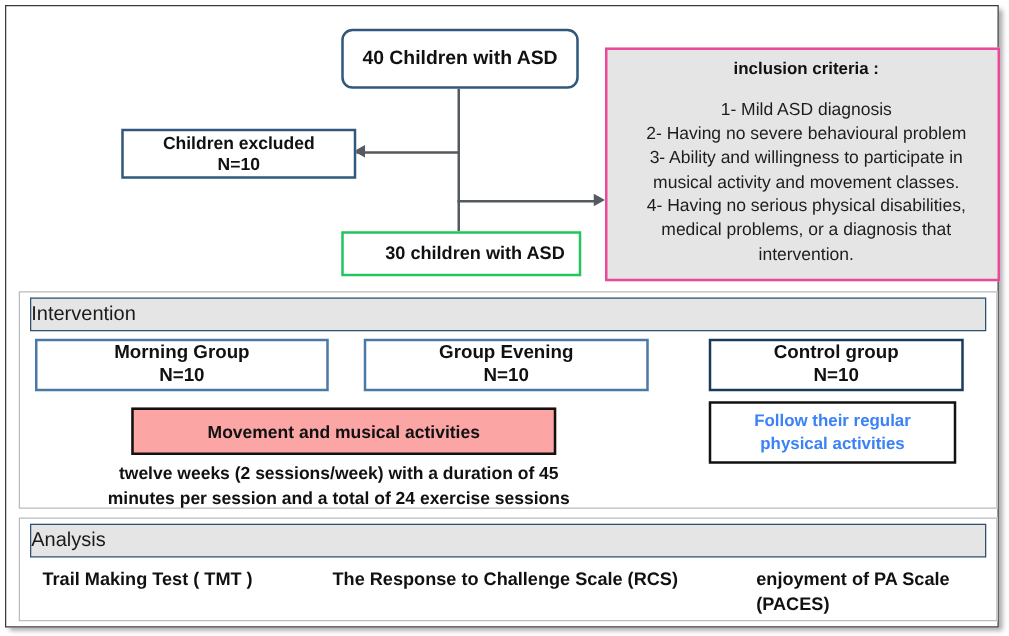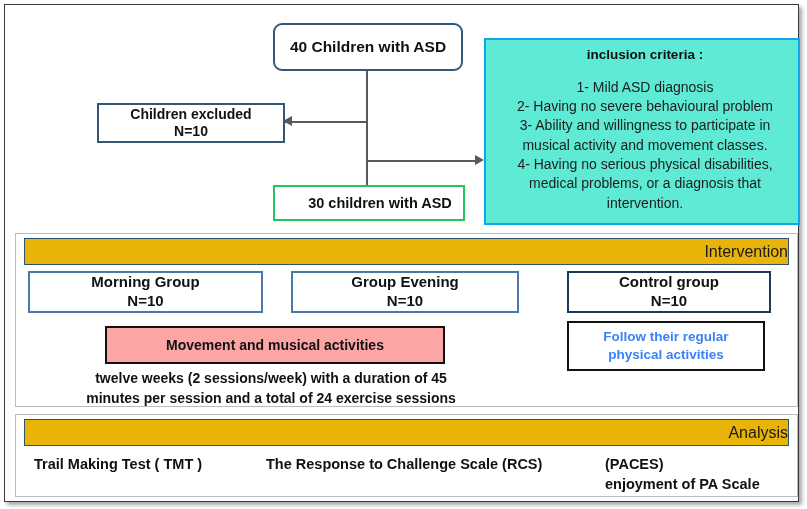--- a/index.html
+++ b/index.html
@@ -57,22 +57,22 @@
     font-size: 14px;
   }
   .box-thirty {
     left: 268px; top: 180px; width: 192px; height: 36px;
     border: 2px solid #22c55e;
     font-size: 14.5px;
     padding-left: 22px;
   }
   .box-criteria {
     left: 479px; top: 33px; width: 316px; height: 187px;
-    border: 2px solid #0ea5e9;
-    background: #5eead4;
+    border: 2px solid #ec4899;
+    background: #e5e5e5;
     display: block;
     padding: 6px 6px 0 12px;
     font-weight: normal;
     font-size: 14px;
     color: #1d1d1d;
     line-height: 1.38;
   }
   .criteria-title {
     font-weight: bold;
     font-size: 13.5px;
@@ -119,26 +119,26 @@
     border: 1px solid #b9bcc0;
   }
   .panel-intervention { left: 10px; top: 228px; width: 783px; height: 174px; }
   .panel-analysis { left: 10px; top: 409px; width: 783px; height: 83px; }
 
   .band {
     position: absolute;
     left: 8px;
     width: 765px;
     height: 27px;
-    background: #eab308;
+    background: #e5e5e5;
     border: 1.6px solid #2f526f;
     box-sizing: border-box;
     display: flex;
     align-items: center;
-    justify-content: flex-end;
+    justify-content: flex-start;
     font-size: 16px;
     color: #1a1a1a;
   }
   .band-intervention { top: 4px; }
   .band-analysis { top: 4px; }
 
   .grp {
     position: absolute;
     box-sizing: border-box;
     background: #ffffff;
@@ -269,19 +269,19 @@
     </div>
 
     <div class="panel panel-analysis">
       <div class="band band-analysis">
         <span>Analysis</span>
       </div>
 
       <div class="an an-tmt">Trail Making Test ( TMT )</div>
       <div class="an an-rcs">The Response to Challenge Scale (RCS)</div>
       <div class="an an-paces">
+        <div>enjoyment of PA Scale</div>
         <div>(PACES)</div>
-        <div>enjoyment of PA Scale</div>
       </div>
     </div>
 
   </div>
 </div>
 
 </body></html>

